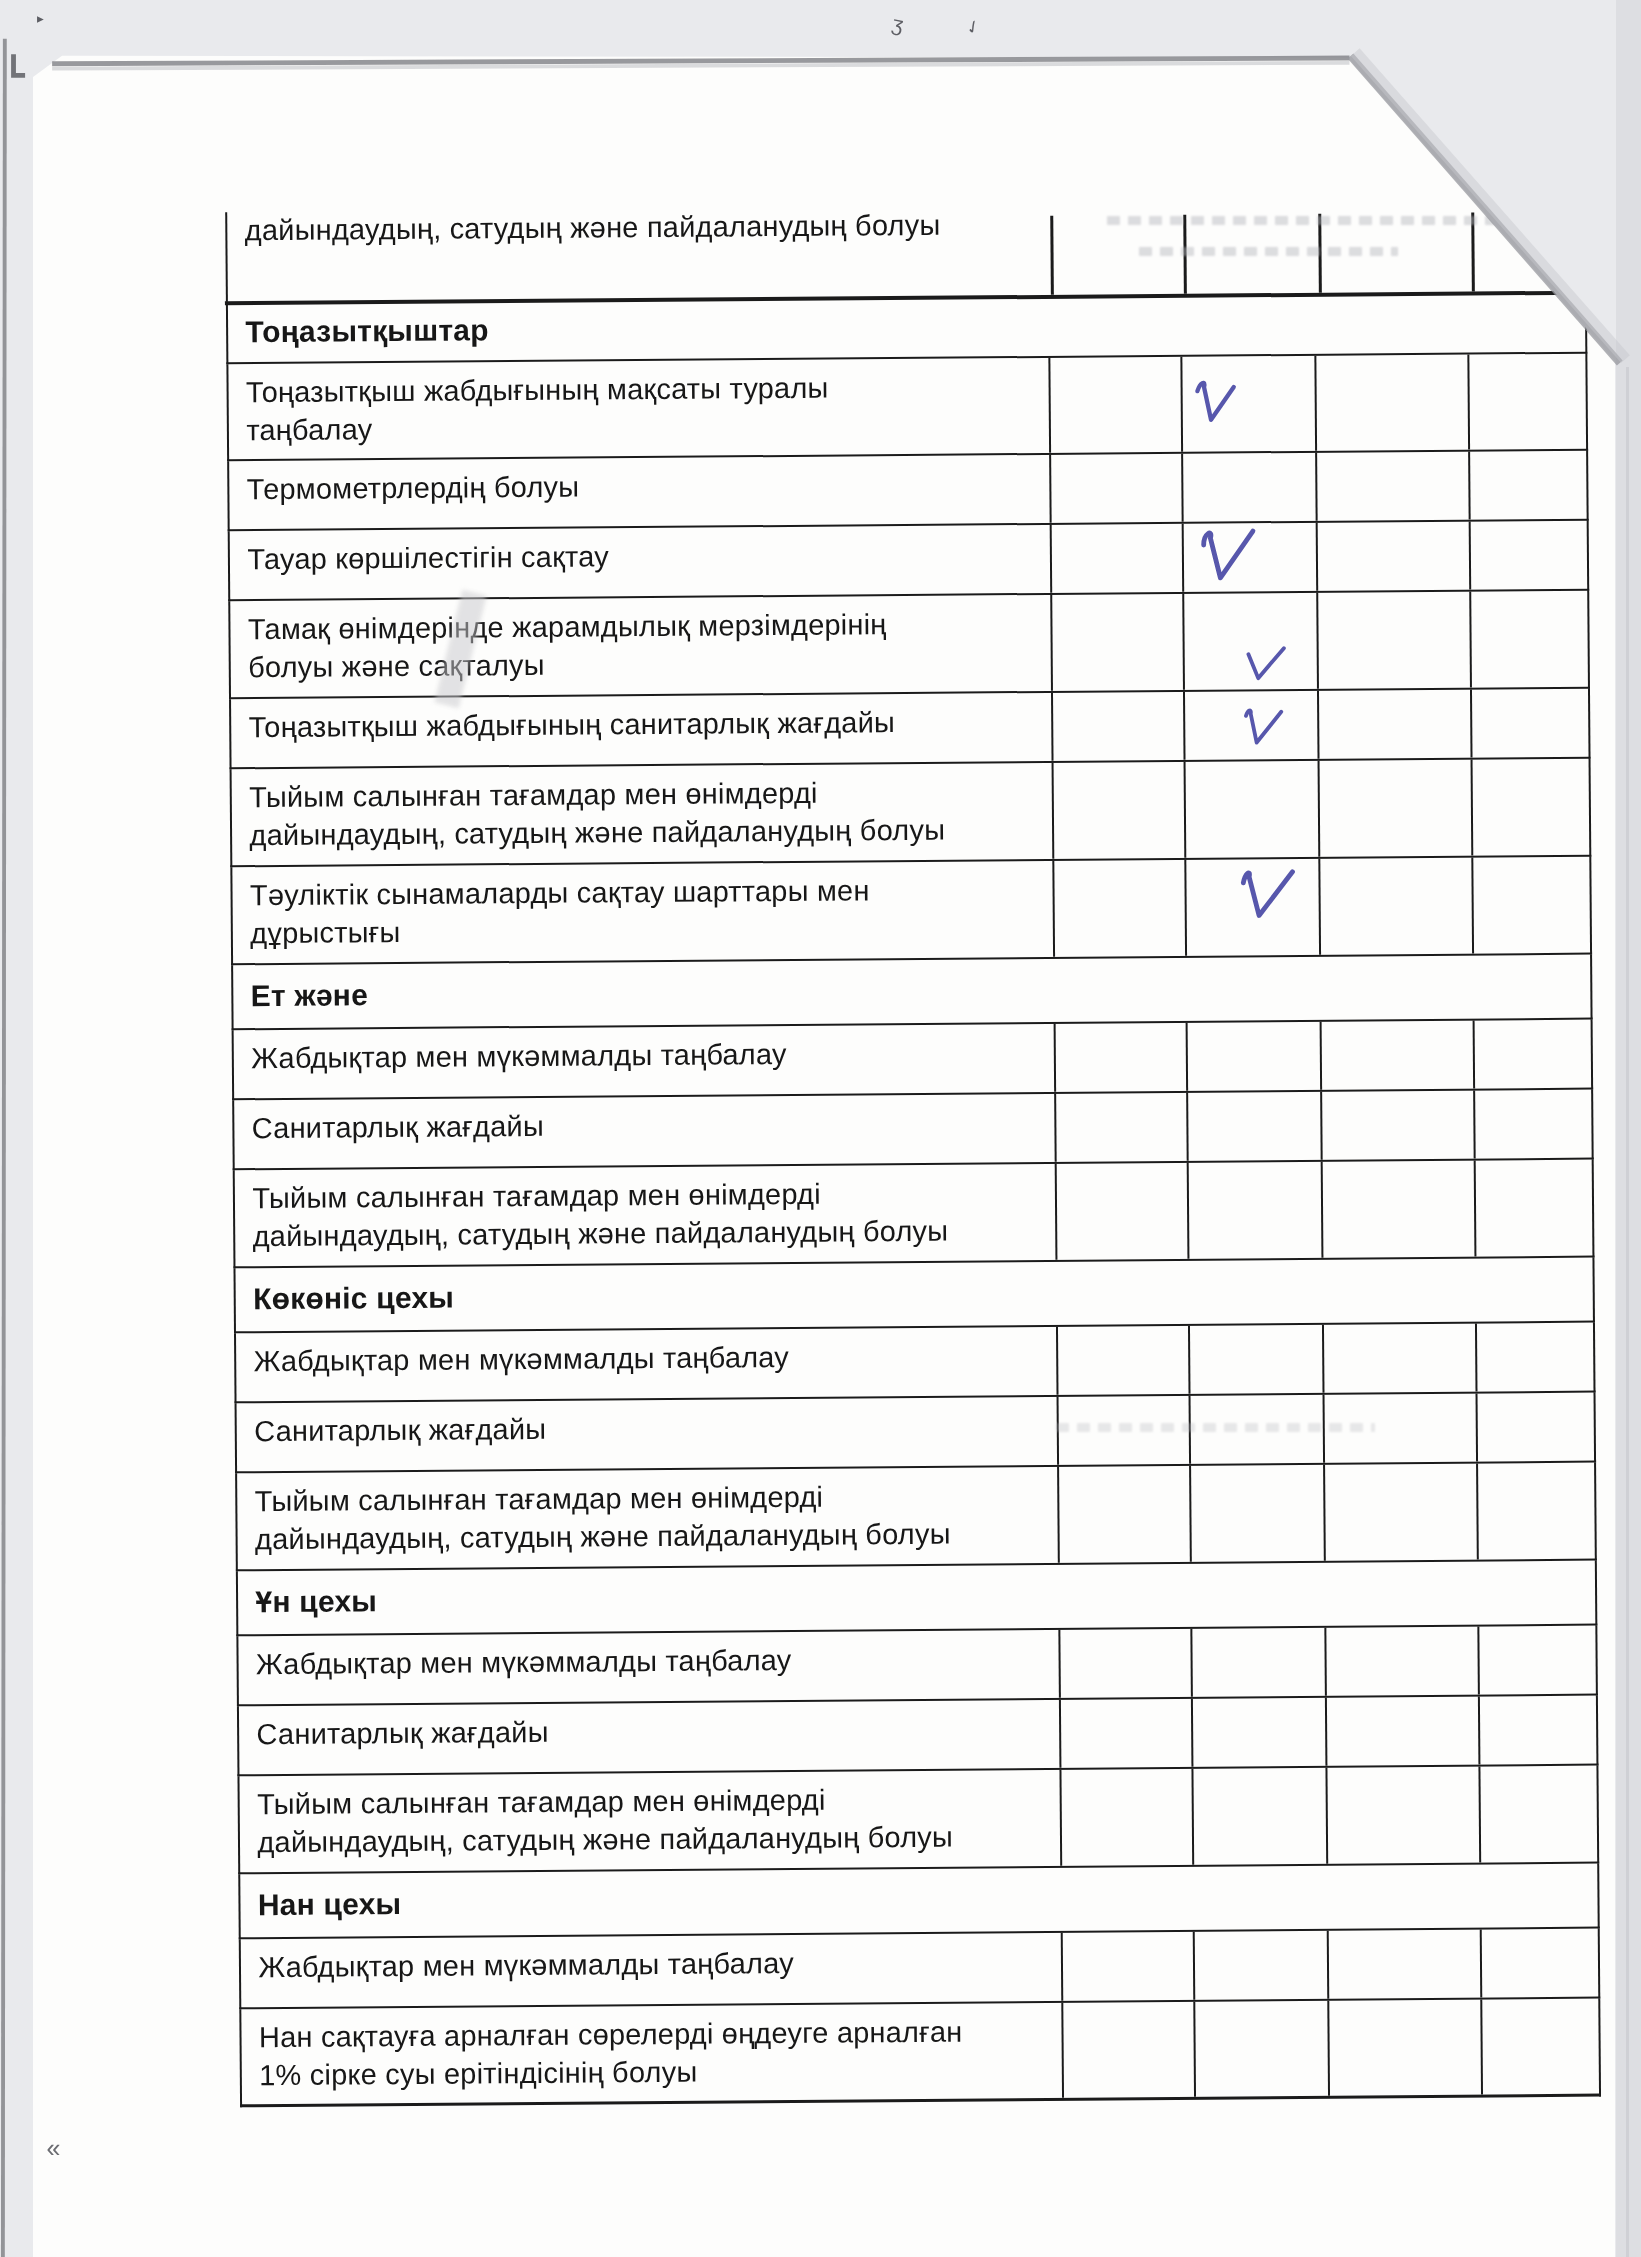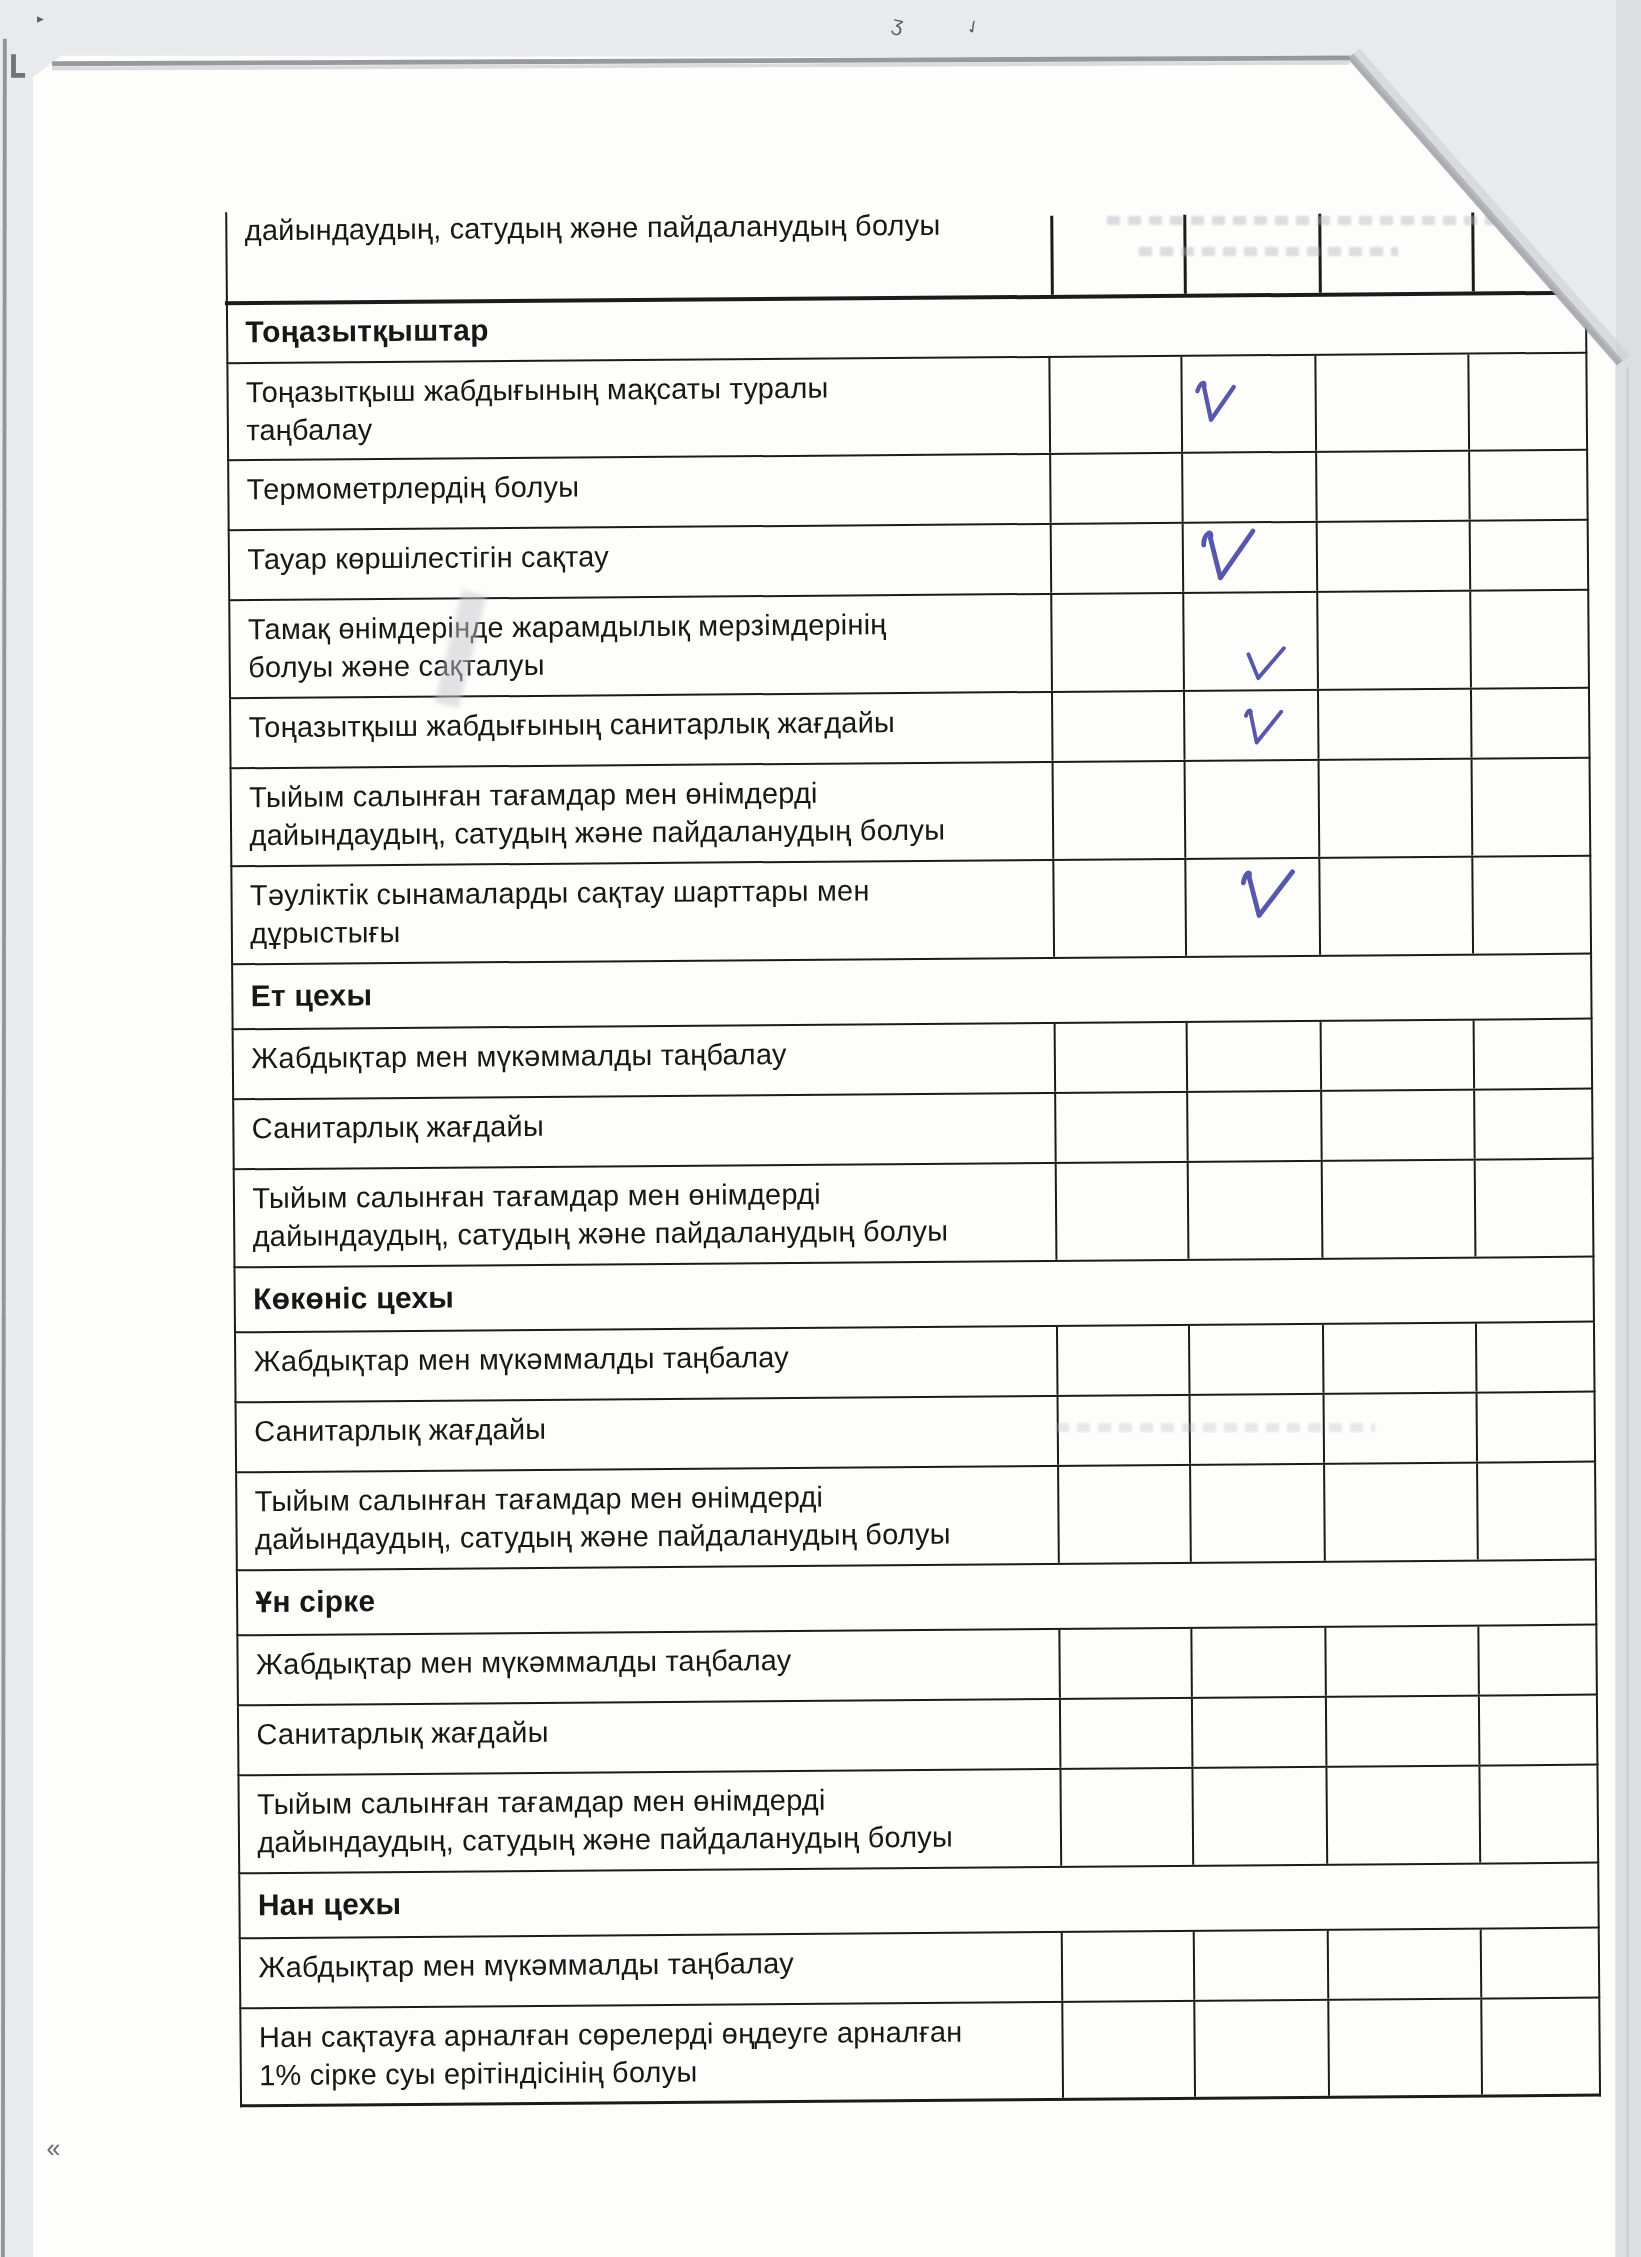--- a/index.html
+++ b/index.html
@@ -155,21 +155,21 @@
             <div>дұрыстығы</div>
           </div>
           <div class="ncell c1"></div>
           <div class="ncell c2"></div>
           <div class="ncell c3"></div>
           <div class="ncell c4"></div>
           <svg class="tick" width="64" height="56" viewBox="0 0 66 58" style="left: 1003px; top: 7.7px;">
             <path d="M8,16 C10,6 16,2 14,10 L24,50 L59,5" stroke="#4040a0" stroke-width="5" opacity="0.88"></path>
           </svg>
         </div>
-        <div class="row section-row" style="height: 65px;"><span>Ет цехы</span></div>
+        <div class="row section-row" style="height: 65px;"><span>Ет және</span></div>
         <div class="row" style="height: 70px;">
           <div class="cell-text">
             <div>Жабдықтар мен мүкәммалды таңбалау</div>
           </div>
           <div class="ncell c1"></div>
           <div class="ncell c2"></div>
           <div class="ncell c3"></div>
           <div class="ncell c4"></div>
         </div>
         <div class="row" style="height: 70px;">
@@ -213,21 +213,21 @@
         <div class="row" style="height: 98px;">
           <div class="cell-text">
             <div>Тыйым салынған тағамдар мен өнімдерді</div>
             <div>дайындаудың, сатудың және пайдаланудың болуы</div>
           </div>
           <div class="ncell c1"></div>
           <div class="ncell c2"></div>
           <div class="ncell c3"></div>
           <div class="ncell c4"></div>
         </div>
-        <div class="row section-row" style="height: 65px;"><span>Ұн сірке</span></div>
+        <div class="row section-row" style="height: 65px;"><span>Ұн цехы</span></div>
         <div class="row" style="height: 70px;">
           <div class="cell-text">
             <div>Жабдықтар мен мүкәммалды таңбалау</div>
           </div>
           <div class="ncell c1"></div>
           <div class="ncell c2"></div>
           <div class="ncell c3"></div>
           <div class="ncell c4"></div>
         </div>
         <div class="row" style="height: 70px;">

